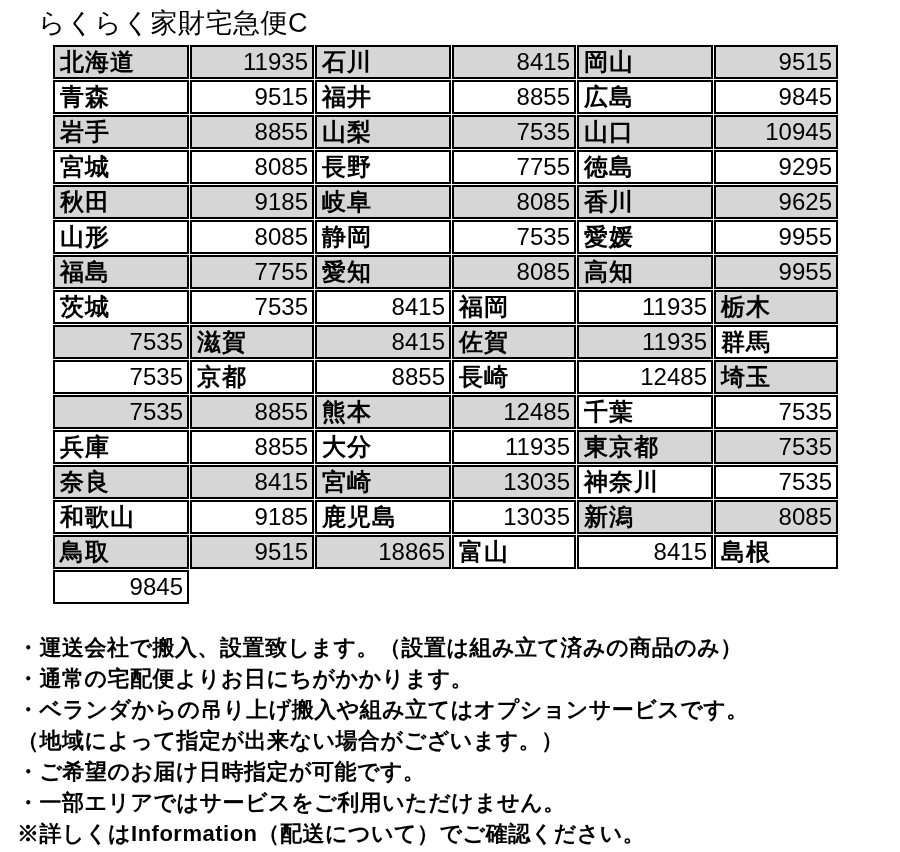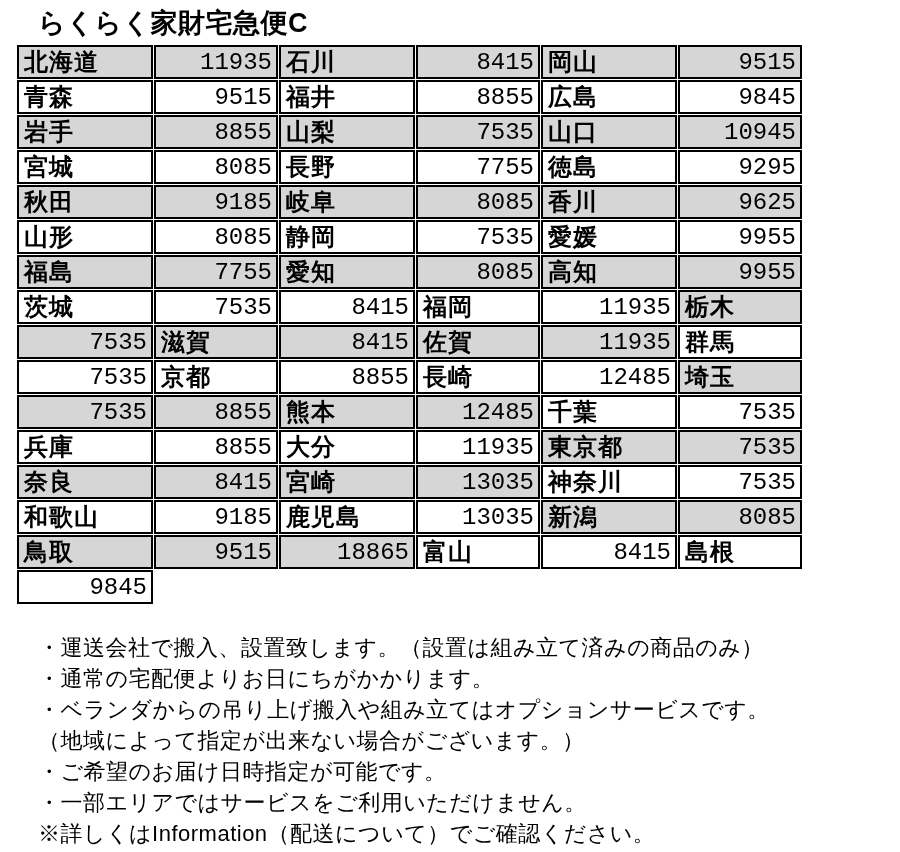--- a/index.html
+++ b/index.html
@@ -7,25 +7,25 @@
     width: 900px; height: 852px;
     background: #ffffff;
     font-family: "Liberation Sans", sans-serif;
     color: #000000;
     overflow: hidden;
   }
   .page-title {
     margin: 6px 0 5px 38px;
     font-size: 27px;
     line-height: 34px;
-    font-weight: bold;
+    font-weight: normal;
     letter-spacing: 0.5px;
   }
   .price-table {
-    margin-left: 17px;
+    margin-left: 53px;
     display: grid;
     grid-template-columns: 136px 124px 136px 124px 136px 124px;
     gap: 1px;
     width: max-content;
   }
   .cell {
     height: 34px;
     border: 2px solid var(--border, #000);
     background: #ffffff;
     display: flex;
@@ -38,28 +38,28 @@
   .cell.name {
     justify-content: flex-start;
     padding-left: 5px;
     font-weight: bold;
     letter-spacing: 1px;
   }
   .cell.price {
     justify-content: flex-end;
     padding-right: 4px;
     font-weight: normal;
-    font-family: Liberation Mono, monospace;
   }
   .cell.blank {
     border: none;
     background: transparent;
   }
   .notes {
-    margin: 28px 0 0 38px;
+    margin: 28px 0 0 17px;
+    font-weight: bold;
   }
   .note-line {
     font-size: 22px;
     line-height: 31px;
     letter-spacing: 0.5px;
   }
 </style>
 </head>
 <body>
 

